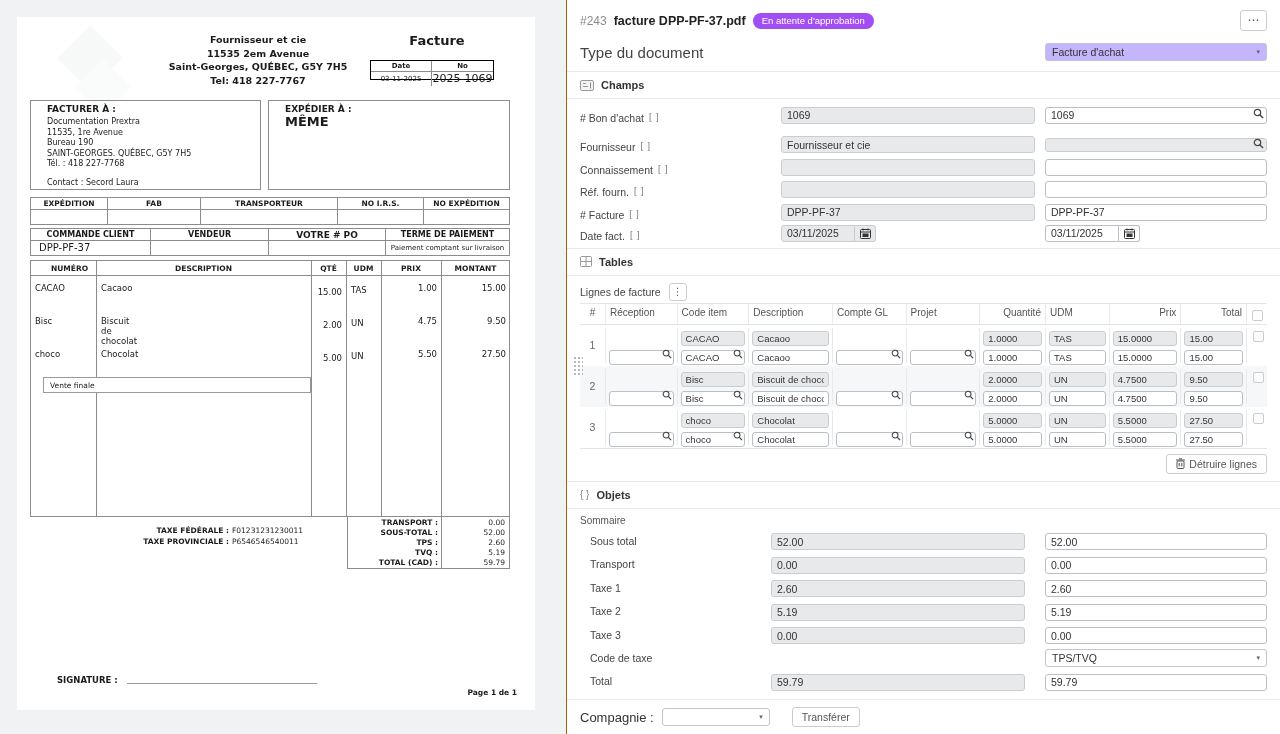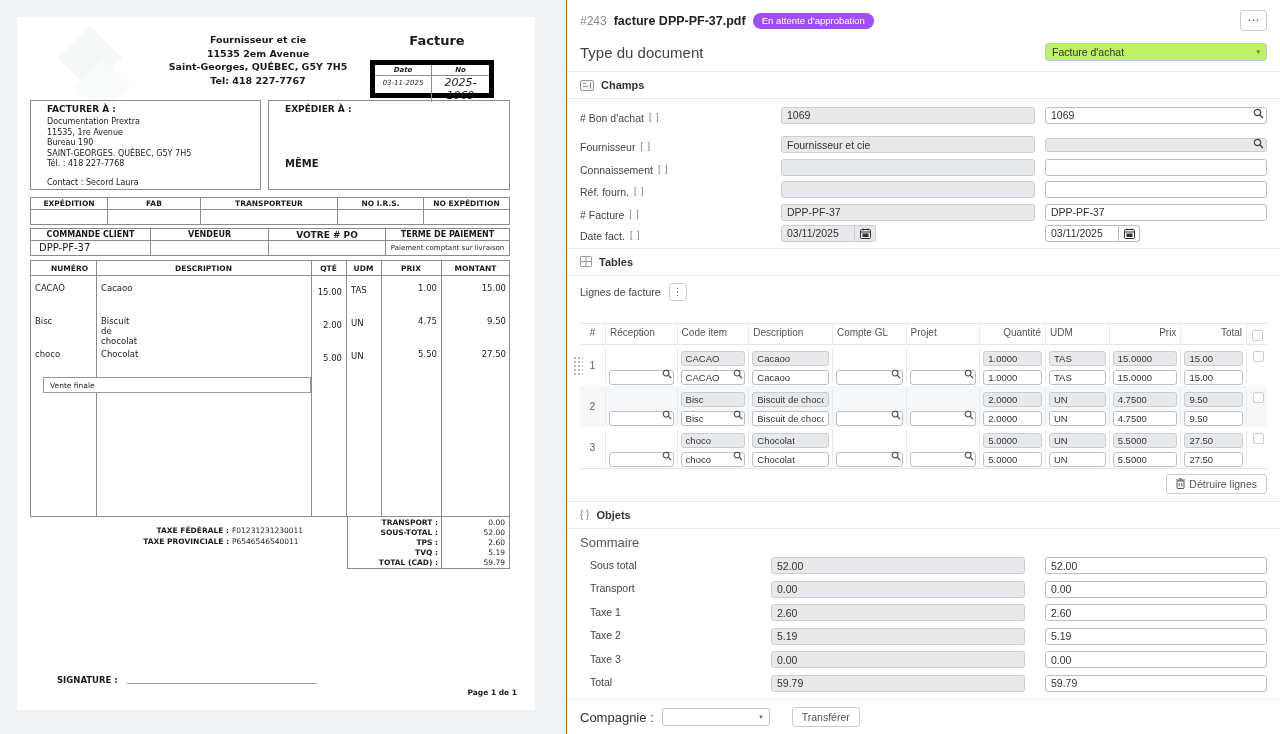--- a/index.html
+++ b/index.html
@@ -11,34 +11,34 @@
   .page { position:absolute; left:17px; top:17px; width:518px; height:693px; background:#fff;
           font-family:"DejaVu Sans", sans-serif; color:#1b1b1b; }
   .page * { position:absolute; }
   .wm { left:28px; top:8px; width:100px; height:95px; }
   .wm:before { content:""; position:absolute; left:22px; top:10px; width:46px; height:46px;
                background:#f7f8f8; transform:rotate(45deg); }
   .wm:after { content:""; position:absolute; left:38px; top:42px; width:40px; height:40px;
               background:#fafbfb; transform:rotate(45deg); }
   .co-block { left:130px; top:16px; width:222px; text-align:center; font-weight:bold; font-size:9.5px; line-height:13.5px; }
   .inv-title { left:350px; top:16px; width:140px; text-align:center; font-weight:bold; font-size:13px; }
-  .meta-tbl { left:353px; top:43px; width:124px; height:38px; border:5px solid #000000; display:flex; flex-wrap:wrap; position:absolute;font-style:italic; }
+  .meta-tbl { left:353px; top:43px; width:124px; height:20px; border:1px solid #000000; display:flex; flex-wrap:wrap; position:absolute; }
   .meta-tbl div { position:static; }
   .mh { width:50%; height:11px; font-size:7px; font-weight:bold; text-align:center; border-bottom:1px solid #8c8c8c; line-height:11px; }
   .mh:first-child { border-right:1px solid #8c8c8c; }
   .mv1 { width:50%; font-size:7px; text-align:center; line-height:14px; border-right:1px solid #8c8c8c; }
   .mv2 { width:50%; font-size:11px; text-align:center; line-height:13px; }
   .addr-box { top:83px; height:90px; border:1px solid #8c8c8c; padding:3px 16px; font-size:8px; }
   .addr-box div { position:static; }
   .bill { left:13px; width:231px; }
   .ship { left:251px; width:242px; }
   .bx-label { font-weight:bold; font-size:9px; }
   .addr-lines { margin-top:3px; line-height:10.5px; }
   .contact { margin-top:8px; }
-  .meme { font-size:10px; font-weight:bold;margin-top:44px; }
+  .meme { font-size:13px; font-weight:bold; }
   .grid-tbl { left:13px; width:480px; border:1px solid #8c8c8c; display:flex; flex-wrap:wrap; position:absolute; }
   .grid-tbl div { position:static; }
   .g-h { font-weight:bold; font-size:7.5px; text-align:center; border-bottom:1px solid #8c8c8c; line-height:12px; height:12px; border-right:1px solid #8c8c8c; }
   .g-h.last, .g-c.last { border-right:none; }
   .g-c { font-size:8px; height:14px; line-height:14px; border-right:1px solid #8c8c8c; }
   .ship-tbl { top:180px; }
   .ord-tbl { top:211px; }
   .ord-tbl .g-h { font-size:8px; }
   .ord-tbl .votre { font-size:9px; }
   .ord-val { padding-left:8px; font-size:10px; }
@@ -69,41 +69,41 @@
      background-image:radial-gradient(#b4b8bc 1px, transparent 1.1px); background-size:4px 4px; cursor:row-resize; }
   .p-head { display:flex; align-items:center; gap:7px; padding:10px 13px 4px 13px; }
   .doc-id { color:#8a8a8a; font-size:12px; }
   .doc-name { font-weight:bold; font-size:12.5px; color:#222; }
   .badge { background:#a14ef5; color:#fff; font-size:9.5px; padding:2px 9px 3px; border-radius:9px; }
   .menu-btn { margin-left:auto; border:1px solid #ccc; border-radius:3px; background:#fff; width:27px; height:21px; font-size:12px; line-height:17px; text-align:center; color:#555; cursor:pointer; }
   .type-row { display:flex; align-items:center; padding:8px 13px 10px 13px; }
   .type-row .lbl { font-size:15px; color:#444; }
   .sel { border:1px solid #c2c6ca; border-radius:3px; height:18px; font-size:10.5px; display:flex; align-items:center; padding:0 6px; position:relative; color:#333; cursor:pointer; }
   .sel .car { margin-left:auto; font-size:7px; color:#666; }
-  .type-sel { margin-left:auto; width:222px; background:#bef264; }
+  .type-sel { margin-left:auto; width:222px; background:#c4b5fd; }
   .rule { border:none; border-top:1px solid #e9e9e9; }
   .sec-head { display:flex; align-items:center; gap:7px; padding:7px 13px; font-weight:bold; font-size:11px; color:#333; }
   .sec-ico { color:#888; font-weight:normal; }
   .fields { padding:6px 13px 2px; }
   .frow { display:flex; align-items:flex-end; margin-bottom:4px; }
   .flabel { flex:0 0 201px; font-size:10.5px; color:#444; padding-top:3px; display:flex; gap:5px; }
   .expand { color:#777; font-size:9px; letter-spacing:1px; cursor:pointer; }
   .inp { height:17px; font-size:10.5px; padding:1px 5px; border:1px solid #b9bfc5; border-radius:3px; color:#333; font-family:"Liberation Sans",sans-serif; background:#fff; width:100%; }
   .inp.ro { background:#e7e9eb; border-color:#c9cdd1; }
   .midcol { flex:0 0 254px; }
   .rightcol { margin-left:auto; width:222px; position:relative; }
   .mag { position:absolute; right:3px; top:3px; cursor:pointer; }
   .extra-ro { margin-top:2px; height:14px; }
   .dategrp { display:flex; width:96px; }
   .dategrp .inp { border-radius:3px 0 0 3px; width:74px; }
   .calbtn { width:21px; height:17px; border:1px solid #b9bfc5; border-left:none; border-radius:0 3px 3px 0; background:#fff; cursor:pointer; display:flex; align-items:center; justify-content:center; }
   .dategrp.gray .inp { background:#e7e9eb; border-color:#c9cdd1; }
   .dategrp.gray .calbtn { background:#e7e9eb; border-color:#c9cdd1; }
 
-  .lines-head { display:flex; align-items:center; gap:8px; padding:7px 13px 22px; font-size:10.5px; color:#444; }
+  .lines-head { display:flex; align-items:center; gap:8px; padding:7px 13px 2px; font-size:10.5px; color:#444; }
   .kebab-btn { border:1px solid #ccc; border-radius:3px; background:#fff; width:18px; height:18px; font-size:10px; color:#555; cursor:pointer; line-height:16px; text-align:center; }
   .ltable { padding:0 13px; }
   .lt-head { display:flex; border-top:1px solid #e3e5e7; border-bottom:1px solid #e3e5e7; }
   .lt-head .hc { font-size:10px; color:#555; padding:3px 4px; border-right:1px solid #e8eaec; }
   .r { text-align:right; }
   .c-num{width:26px;text-align:center;} .c-rec{width:72px;} .c-code{width:72px;} .c-desc{width:84px;}
   .c-gl{width:74px;} .c-prj{width:74px;} .c-qty{width:66px;} .c-udm{width:64px;} .c-prix{width:72px;}
   .c-tot{width:66px;} .c-cb{width:20px;border-right:none !important;display:flex;justify-content:flex-end;}
   .cb { width:11px; height:11px; border:1px solid #ccc; border-radius:2px; background:#fdfdfd; cursor:pointer; }
   .lt-body { border-bottom:1px solid #e3e5e7; }
@@ -112,21 +112,21 @@
   .tcell { padding:0 3px; border-right:1px solid #e8eaec; }
   .tcell.c-num { font-size:10.5px; color:#666; display:flex; align-items:center; justify-content:center; border-right:1px solid #e8eaec; }
   .cell-stack .slot { height:16px; margin-bottom:3px; position:relative; }
   .cell-stack .slot:last-child { margin-bottom:0; }
   .tinp { height:15px; font-size:9.5px; padding:0 4px; border:1px solid #b9bfc5; border-radius:3px; width:100%; color:#333; font-family:"Liberation Sans",sans-serif; background:#fff; }
   .tinp.ro { background:#e7e9eb; border-color:#c9cdd1; }
   .smag { position:absolute; right:2px; top:2px; cursor:pointer; }
   .c-cb .cb { margin-top:3px; }
   .destroy-row { display:flex; justify-content:flex-end; padding:5px 13px 7px; }
   .btn { border:1px solid #ccc; border-radius:3px; background:#fff; font-size:10.5px; color:#555; padding:3px 9px; cursor:pointer; display:flex; align-items:center; gap:4px; font-family:"Liberation Sans",sans-serif; }
-  .sommaire { padding:6px 13px 2px; font-size:13px; color:#555; }
+  .sommaire { padding:6px 13px 2px; font-size:10px; color:#555; }
   .srows { padding:4px 13px 0; }
   .srow { display:flex; align-items:center; margin-bottom:5px; }
   .slabel { flex:0 0 191px; font-size:10.5px; color:#444; padding-left:10px; }
   .spacer { flex:1; }
   .comp-row { border-top:1px solid #ececec; display:flex; align-items:center; padding:7px 13px; gap:8px; }
   .comp-lbl { font-weight:normal; font-size:13px; color:#333; }
   .comp-sel { width:108px; }
   .transfer { margin-left:14px; }
   svg { display:block; }
 </style>
@@ -668,20 +668,30 @@
       <div class="slabel">Taxe 2</div>
       <div class="midcol"><input class="inp ro" readonly="" value="5.19" style=""></div>
       <div class="rightcol"><input class="inp" value="5.19" style=""></div>
     </div>
     <div class="srow">
       <div class="slabel">Taxe 3</div>
       <div class="midcol"><input class="inp ro" readonly="" value="0.00" style=""></div>
       <div class="rightcol"><input class="inp" value="0.00" style=""></div>
     </div>
     <div class="srow">
+      <div class="slabel">Code de taxe</div>
+      <div class="midcol"></div>
+      <div class="rightcol">
+        <div class="sel">
+          <span>TPS/TVQ</span>
+          <span class="car">▾</span>
+        </div>
+      </div>
+    </div>
+    <div class="srow">
       <div class="slabel">Total</div>
       <div class="midcol"><input class="inp ro" readonly="" value="59.79" style=""></div>
       <div class="rightcol"><input class="inp" value="59.79" style=""></div>
     </div>
   </div>
 
   <div class="spacer"></div>
 
   <div class="comp-row">
     <span class="comp-lbl">Compagnie :</span>

